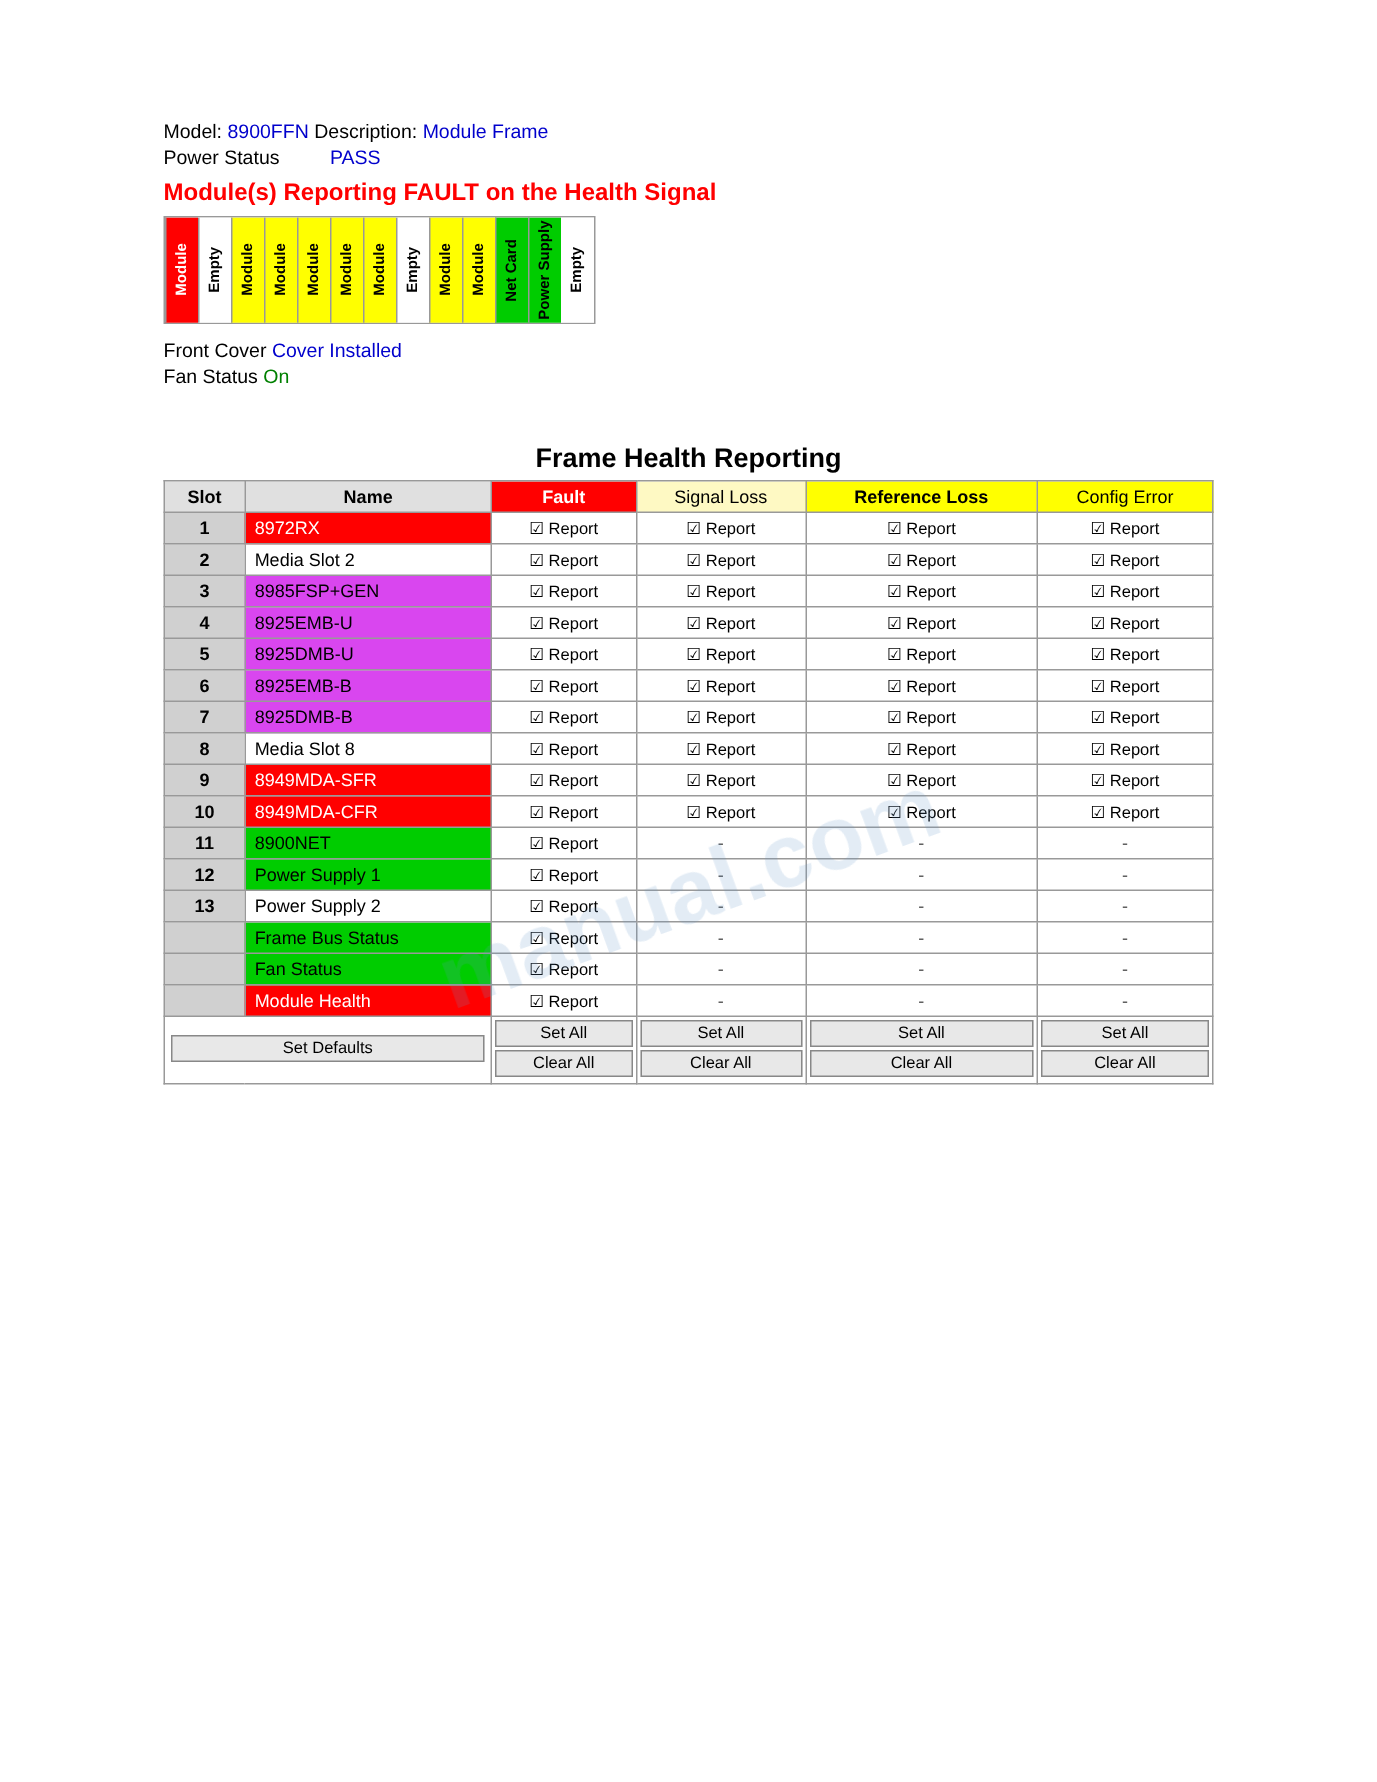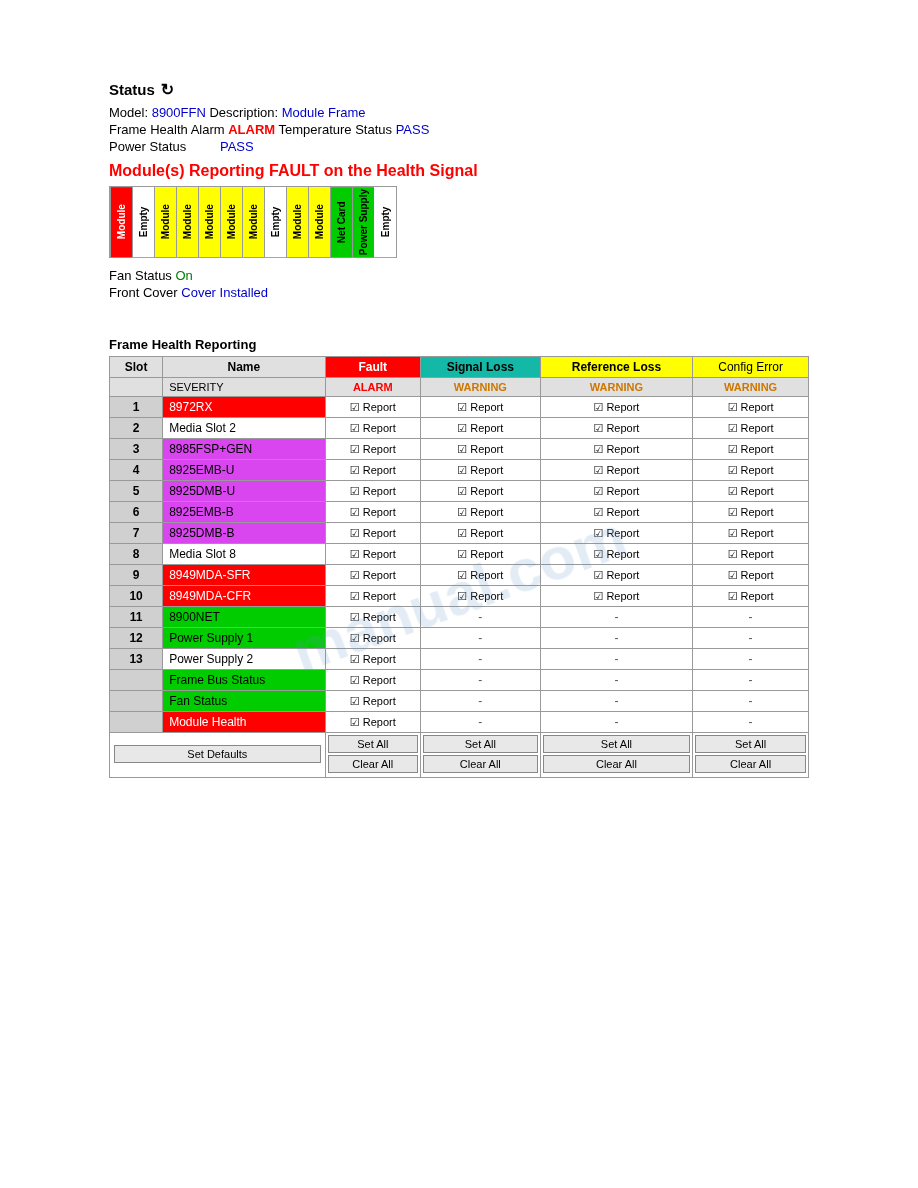--- a/index.html
+++ b/index.html
@@ -59,41 +59,42 @@
     }
     .module-cell:last-child { border-right: none; }
     .cell-red { background: red; color: #fff; }
     .cell-white { background: #fff; color: #000; }
     .cell-yellow { background: yellow; color: #000; }
     .cell-green { background: #00cc00; color: #000; }
 
     
     .section-title {
       font-weight: bold;
-      font-size: 13px;
+      font-size: 18px;
       margin: 20px 0 4px 0;
+      text-align: center;
     }
     table.health-table {
       border-collapse: collapse;
       font-size: 12px;
       width: 100%;
     }
     table.health-table th,
     table.health-table td {
       border: 1px solid #999;
       padding: 3px 6px;
       text-align: center;
     }
     table.health-table td:nth-child(2) {
       text-align: left;
     }
     .th-slot { background: #e0e0e0; }
     .th-name { background: #e0e0e0; }
     .th-fault { background: red; color: #fff; font-weight: bold; }
-    .th-signal { background: #14b8a6; color: #000; font-weight: bold; margin-left: 13px; }
+    .th-signal { background: #fef9c3; color: #000; font-weight: normal; margin-left: 13px; }
     .th-reference { background: yellow; color: #000; font-weight: bold; }
     .th-config { background: yellow; color: #000; font-weight: normal; }
     .severity-row td { background: #e0e0e0; font-size: 11px; }
     .alarm-cell { color: red; font-weight: bold; }
     .warning-cell { color: #cc7700; font-weight: bold; }
     .name-red { background: red; color: #fff; }
     .name-yellow { background: #d946ef; color: #000; }
     .name-green { background: #00cc00; color: #000; }
     .name-white { background: #fff; color: #000; }
     .slot-col { background: #d0d0d0; font-weight: bold; }
@@ -122,39 +123,29 @@
     }
     .checkbox-cell { font-size: 11px; }
   </style>
 </head>
 <body>
 
 <div class="watermark">manual.com</div>
 
 <div class="page-wrapper">
   
-  <div class="status-title">
-    <span>Status</span>
-    <span style="font-size:16px; cursor:pointer;">↻</span>
-  </div>
 
   <div class="info-line">
     <span>Model:</span>
     <span class="blue-link">8900FFN</span>
     <span> <span>Description:</span> </span>
     <span class="blue-link">Module Frame</span>
   </div>
 
 
-  <div class="info-line">
-    <span>Frame Health Alarm</span>
-    <span class="alarm-text">ALARM</span>
-    <span> <span>Temperature Status</span> </span>
-    <span class="pass-text">PASS</span>
-  </div>
 
   <div class="info-line">
     <span>Power Status</span>
     <span class="pass-text" style="margin-left:30px;">PASS</span>
   </div>
 
   <div class="fault-heading">Module(s) Reporting FAULT on the Health Signal</div>
 
   
   <div class="module-frame">
@@ -167,54 +158,46 @@
     <div class="module-cell cell-yellow">Module</div>
     <div class="module-cell cell-white">Empty</div>
     <div class="module-cell cell-yellow">Module</div>
     <div class="module-cell cell-yellow">Module</div>
     <div class="module-cell cell-green">Net Card</div>
     <div class="module-cell cell-green">Power Supply</div>
     <div class="module-cell cell-white">Empty</div>
   </div>
 
   <div class="info-line">
+    <span>Front Cover</span>
+    <span class="blue-link"> Cover Installed</span>
+  </div>
+  <div class="info-line">
     <span>Fan Status</span>
     <span class="green-text"> On</span>
-  </div>
-  <div class="info-line">
-    <span>Front Cover</span>
-    <span class="blue-link"> Cover Installed</span>
   </div>
 
   <br>
 
   
   <div class="section-title">Frame Health Reporting</div>
 
   <table class="health-table">
     <thead>
       <tr>
         <th class="th-slot">Slot</th>
         <th class="th-name">Name</th>
         <th class="th-fault">Fault</th>
         <th class="th-signal">Signal Loss</th>
         <th class="th-reference">Reference Loss</th>
         <th class="th-config">Config Error</th>
       </tr>
     </thead>
     <tbody>
 
-      <tr class="severity-row">
-        <td></td>
-        <td>SEVERITY</td>
-        <td class="alarm-cell">ALARM</td>
-        <td class="warning-cell">WARNING</td>
-        <td class="warning-cell">WARNING</td>
-        <td class="warning-cell">WARNING</td>
-      </tr>
 
       <tr>
         <td class="slot-col">1</td>
         <td class="name-red">8972RX</td>
         <td class="checkbox-cell">☑ Report</td>
         <td class="checkbox-cell">☑ Report</td>
         <td class="checkbox-cell">☑ Report</td>
         <td class="checkbox-cell">☑ Report</td>
       </tr>
 

